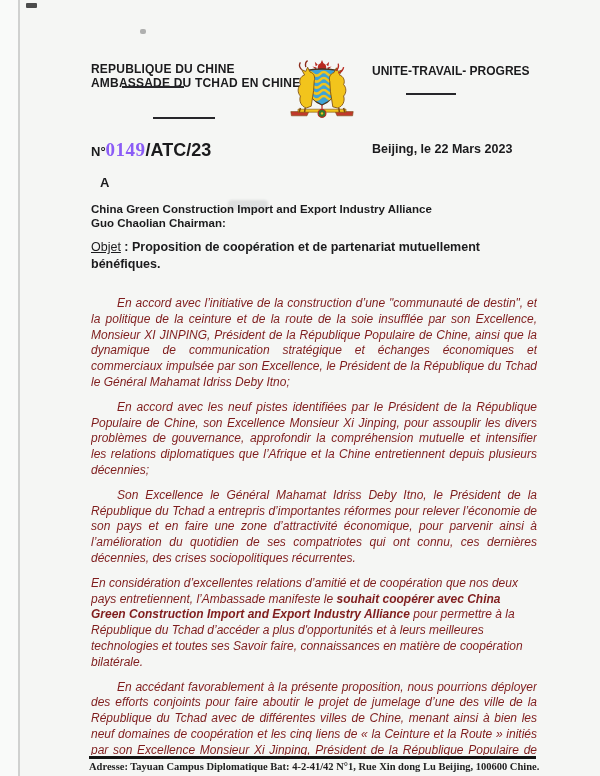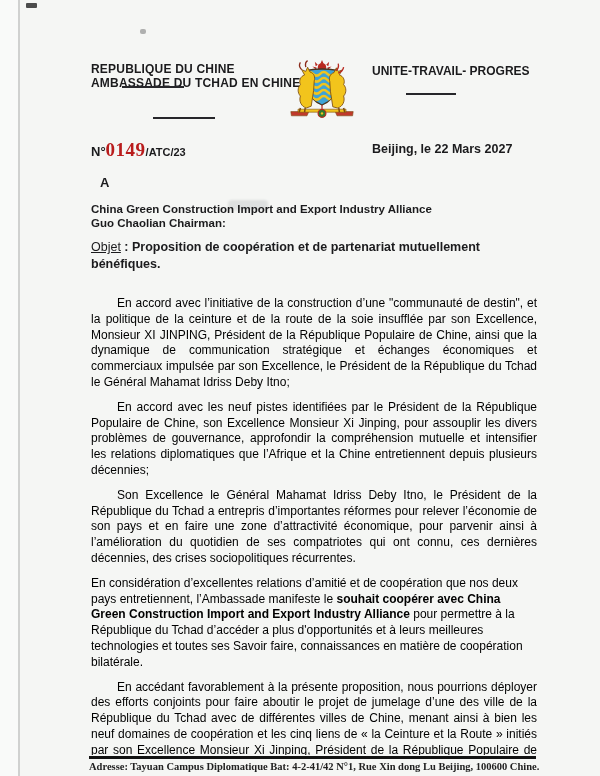--- a/index.html
+++ b/index.html
@@ -28,34 +28,34 @@
   .rule1{position:absolute;left:122px;top:86px;width:62px;}
   .rule2{position:absolute;left:153px;top:117px;width:62px;}
   .motto{position:absolute;left:372px;top:64px;font-weight:bold;font-size:12px;white-space:nowrap;}
   .rule3{position:absolute;left:406px;top:93px;width:50px;}
   .arms{position:absolute;left:286px;top:58px;width:72px;height:64px;}
 
   
   .refline{position:absolute;left:91px;top:139px;white-space:nowrap;}
   .ref-prefix{font-weight:bold;font-size:13px;vertical-align:baseline;}
   .ref-number{font-family:"Liberation Serif", serif;font-weight:bold;font-size:19px;letter-spacing:.5px;}
-  .ref-suffix{font-weight:bold;font-size:11px;}
+  .ref-suffix{font-weight:bold;font-size:18px;}
   .dateline{position:absolute;left:372px;top:142px;font-weight:bold;font-size:12.5px;white-space:nowrap;}
 
   
   .to-label{position:absolute;left:100px;top:175px;font-weight:bold;font-size:13px;}
   .addressee{position:absolute;left:91px;top:202px;font-weight:bold;font-size:11.5px;line-height:14px;}
 
   
   .subject{position:absolute;left:91px;top:239px;width:452px;font-size:12.5px;line-height:16.5px;}
   .subject-label{text-decoration:underline;}
   .subject-text{font-weight:bold;}
 
   
-  .body{position:absolute;left:91px;top:296px;width:446px;height:459px;overflow:hidden;font-size:12px;line-height:15.8px;color:#000000;}
+  .body{position:absolute;left:91px;top:296px;width:446px;height:459px;overflow:hidden;font-size:12px;line-height:15.8px;color:#7f1d1d;font-style:italic;}
   .para{margin:0 0 9px 0;}
   .para.indent{text-indent:26px;}
   .para.justify{text-align:justify;}
   .b{font-weight:bold;}
 
   
   .footer-rule{position:absolute;left:89px;top:756px;width:447px;height:3px;background:#121212;}
   .footer-address{position:absolute;left:89px;top:761px;width:447px;text-align:left;font-family:"Liberation Serif", serif;font-weight:bold;font-size:10.5px;color:#222;white-space:nowrap;}
 </style>
 </head>
@@ -117,23 +117,23 @@
         <circle cx="60" cy="91" r="6.5" fill="#2f7a2f" stroke="#b8281f" stroke-width="2"></circle>
         <circle cx="60" cy="91" r="2" fill="#f2c41c"></circle>
       </g>
     </svg>
   </div>
 
   <div class="motto">UNITE-TRAVAIL- PROGRES</div>
   <div class="rule rule3"></div>
 
   <div class="refline">
-    <span class="ref-prefix">N°</span><span class="ref-number" style="color:#b91c1c;">0149</span><span class="ref-suffix">/ATC/23</span>
+    <span class="ref-prefix">N°</span><span class="ref-number" style="color:#8b5cf6;">0149</span><span class="ref-suffix">/ATC/23</span>
   </div>
-  <div class="dateline">Beijing, le 22 Mars 2027</div>
+  <div class="dateline">Beijing, le 22 Mars 2023</div>
 
   <div class="to-label">A</div>
   <div class="addressee">
     <div>China Green Construction Import and Export Industry Alliance</div>
     <div>Guo Chaolian Chairman:</div>
   </div>
 
   <div class="subject">
     <span class="subject-label">Objet</span><span class="subject-text"> : </span><span class="subject-text">Proposition de coopération et de partenariat mutuellement bénéfiques.</span>
   </div>

